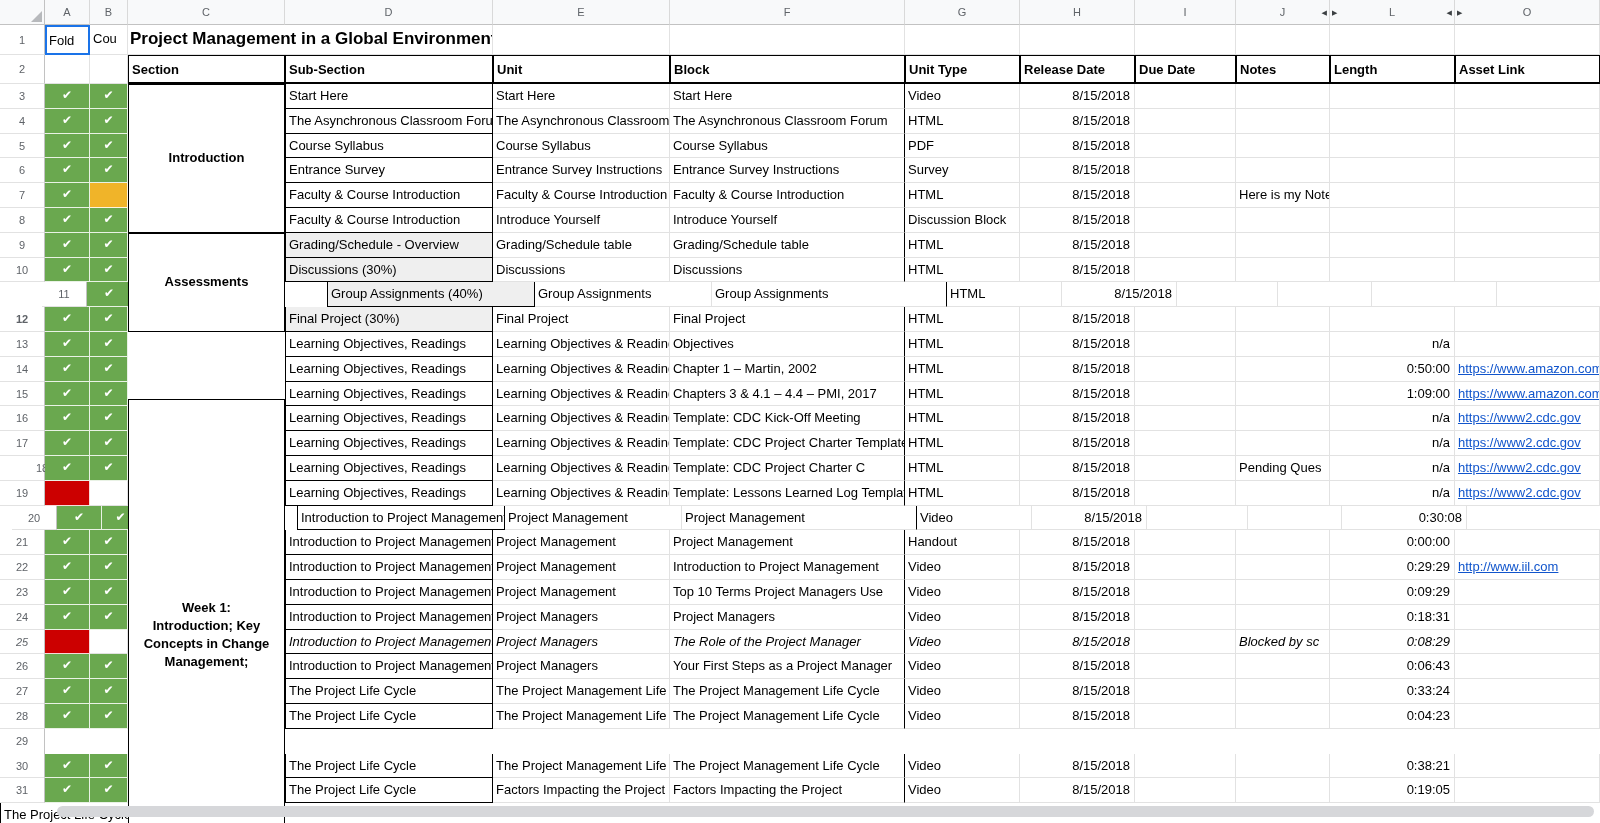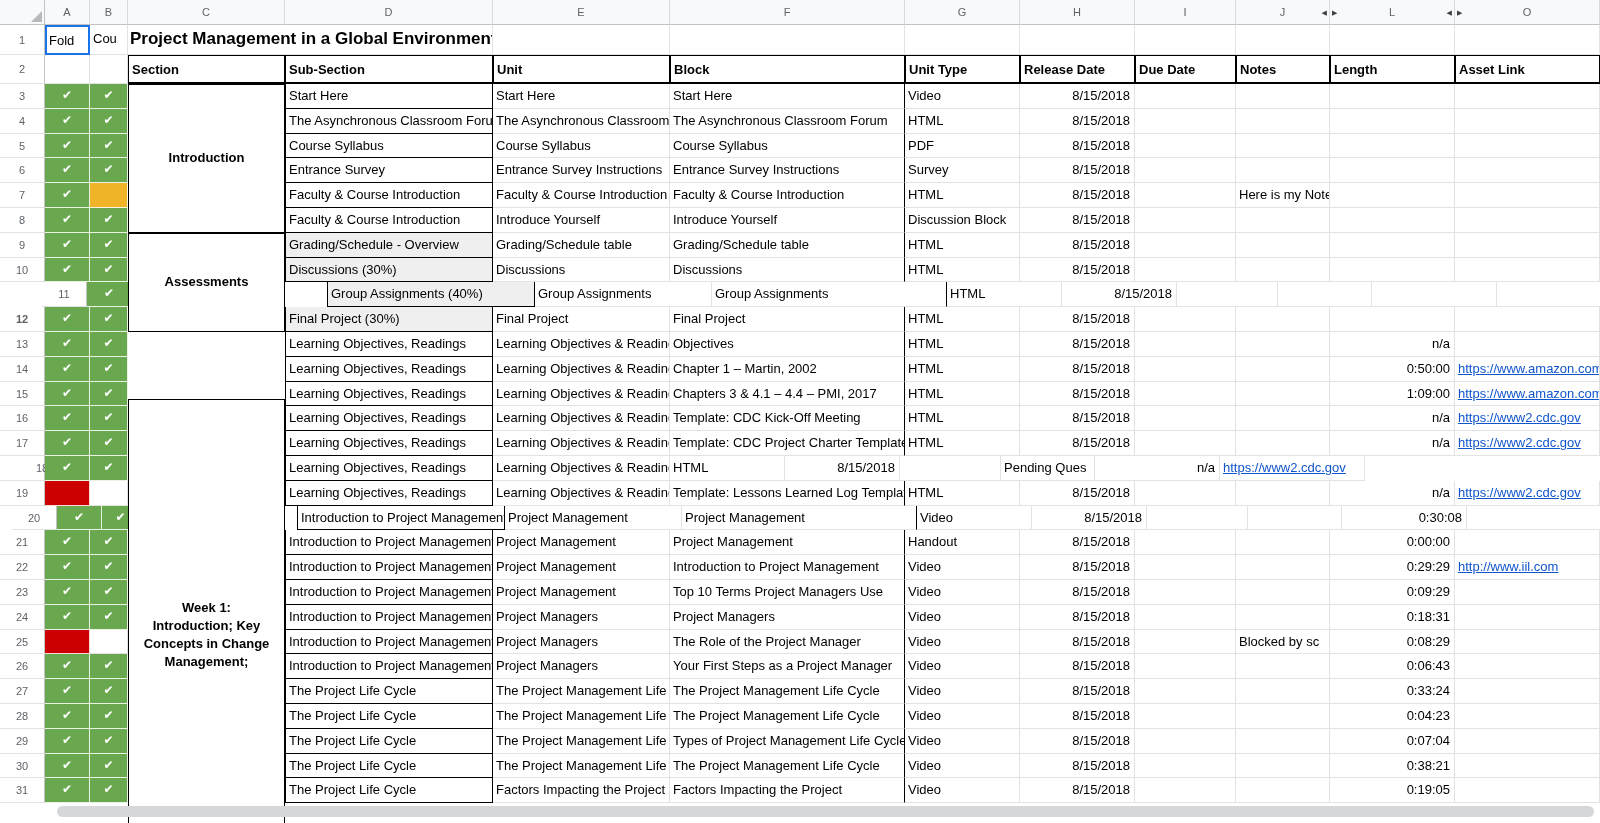--- a/index.html
+++ b/index.html
@@ -322,20 +322,21 @@
         <div class="cell w-l right">n/a</div>
         <div class="cell w-o link"><span>https://www2.cdc.gov</span></div>
       </div>
       <div class="row" style="height: 24.8px; line-height: 23px;">
         <div class="gutcell w-gut" style="line-height: 24.8px; padding-left: 36px;">18</div>
         <div class="cell w-a chk ok"><span>✔</span></div>
         <div class="cell w-b chk ok"><span>✔</span></div>
         <div class="cell w-c cspacer"></div>
         <div class="cell w-d dcell">Learning Objectives, Readings</div>
         <div class="cell w-e">Learning Objectives &amp; Readings</div>
+        <div class="cell w-f fcell">Template: CDC Project Charter C</div>
         <div class="cell w-g">HTML</div>
         <div class="cell w-h right">8/15/2018</div>
         <div class="cell w-i"></div>
         <div class="cell w-j">Pending Ques</div>
         <div class="cell w-l right">n/a</div>
         <div class="cell w-o link"><span>https://www2.cdc.gov</span></div>
       </div>
       <div class="row" style="height: 24.8px; line-height: 23px;">
         <div class="gutcell w-gut" style="line-height: 24.8px;">19</div>
         <div class="cell w-a chk miss"></div>
@@ -419,21 +420,21 @@
         <div class="cell w-d dcell">Introduction to Project Management</div>
         <div class="cell w-e">Project Managers</div>
         <div class="cell w-f fcell">Project Managers</div>
         <div class="cell w-g">Video</div>
         <div class="cell w-h right">8/15/2018</div>
         <div class="cell w-i"></div>
         <div class="cell w-j"></div>
         <div class="cell w-l right">0:18:31</div>
         <div class="cell w-o"><span></span></div>
       </div>
-      <div class="row" style="height: 24.8px; line-height: 23px;">
+      <div class="row" style="height: 24.8px; line-height: 23px; font-style: italic;">
         <div class="gutcell w-gut" style="line-height: 24.8px;">25</div>
         <div class="cell w-a chk miss"></div>
         <div class="cell w-b "></div>
         <div class="cell w-c cspacer"></div>
         <div class="cell w-d dcell">Introduction to Project Management</div>
         <div class="cell w-e">Project Managers</div>
         <div class="cell w-f fcell">The Role of the Project Manager</div>
         <div class="cell w-g">Video</div>
         <div class="cell w-h right">8/15/2018</div>
         <div class="cell w-i"></div>
@@ -479,21 +480,21 @@
         <div class="cell w-d dcell">The Project Life Cycle</div>
         <div class="cell w-e">The Project Management Life Cycle</div>
         <div class="cell w-f fcell">The Project Management Life Cycle</div>
         <div class="cell w-g">Video</div>
         <div class="cell w-h right">8/15/2018</div>
         <div class="cell w-i"></div>
         <div class="cell w-j"></div>
         <div class="cell w-l right">0:04:23</div>
         <div class="cell w-o"><span></span></div>
       </div>
-      <div class="row" style="height: 24.8px; line-height: 23px;">
+      <div class="row" style="height: 24.8px; line-height: 23px; flex-direction: column;">
         <div class="gutcell w-gut" style="line-height: 24.8px;">29</div>
         <div class="cell w-a chk ok"><span>✔</span></div>
         <div class="cell w-b chk ok"><span>✔</span></div>
         <div class="cell w-c cspacer"></div>
         <div class="cell w-d dcell">The Project Life Cycle</div>
         <div class="cell w-e">The Project Management Life Cycle</div>
         <div class="cell w-f fcell">Types of Project Management Life Cycles</div>
         <div class="cell w-g">Video</div>
         <div class="cell w-h right">8/15/2018</div>
         <div class="cell w-i"></div>

